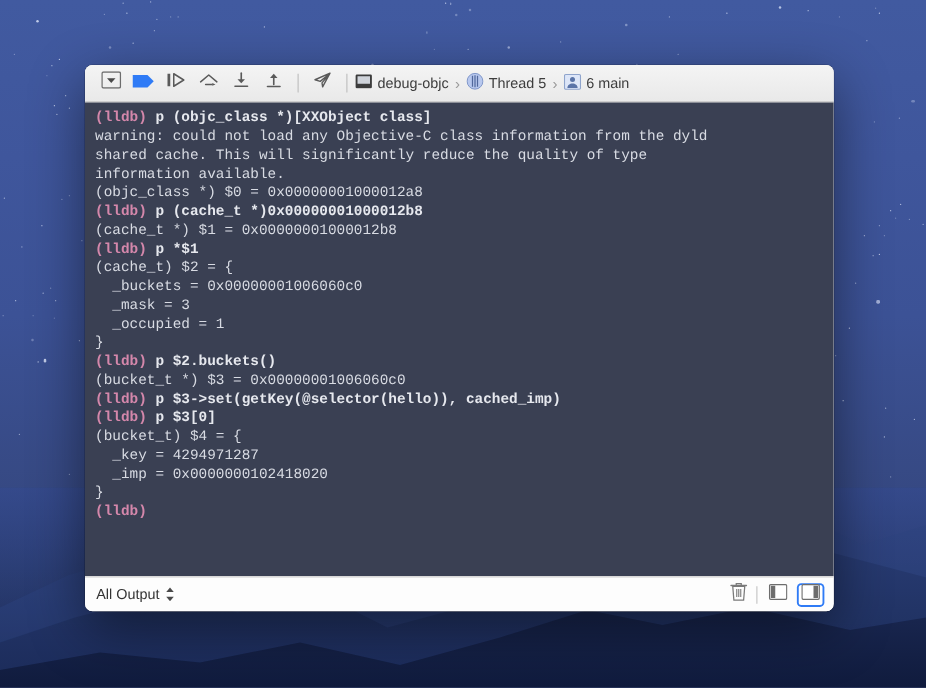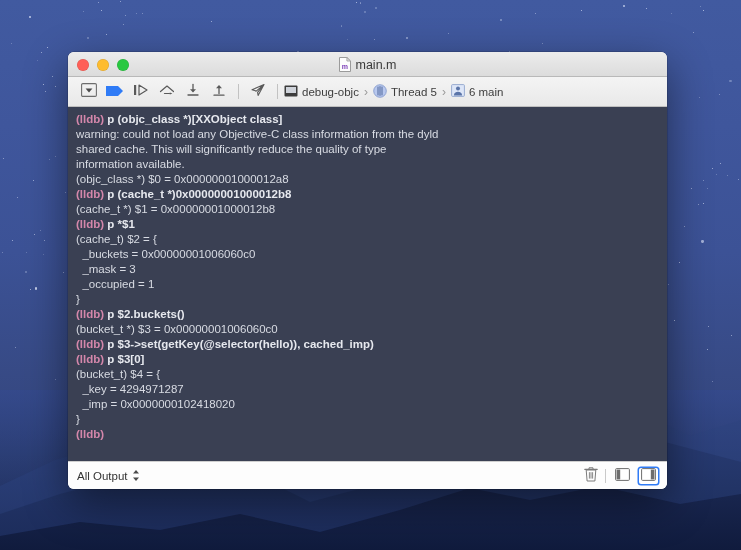--- a/index.html
+++ b/index.html
@@ -62,21 +62,21 @@
   .tb-sep { width:1px; height:15px; background:#c2c2c2; margin:0 6px; }
   .jumpbar { display:flex; align-items:center; gap:4px; font-size:11.5px; color:#3d3d3d; }
   .jb-item { display:flex; align-items:center; gap:4px; }
   .jb-chev { color:#9a9a9a; font-size:12px; margin:0 1px; }
 
   
   .console {
     flex:1 1 auto; background:#3a4053; overflow:hidden; padding:5px 0 0 0;
   }
   .con-lines {
-    font-family:Liberation Sans, sans-serif;
+    font-family:Liberation Mono, monospace;
     font-size:11.5px; line-height:15px; padding:0 8px; white-space:pre;
   }
   .ln { color:#d8dbe3; }
   .ln.cmd { font-weight:bold; color:#e6e8ee; }
   .pr { color:#d487ab; font-weight:bold; }
 
   
   .statusbar {
     height:28px; flex:0 0 28px; display:flex; align-items:center;
     justify-content:space-between; background:#fdfdfd;
@@ -367,37 +367,20 @@
                L480,52 L520,66 L565,42 L615,62 L665,52 L741,72 L741,160 Z" fill="#1a2a57" opacity=".85"></path>
       <path d="M0,160 L0,146 L80,132 L160,140 L240,124 L320,142 L400,120 L470,98
                L530,110 L600,96 L680,114 L741,104 L741,160 Z" fill="#101b3d"></path>
     </svg>
     <div class="haze"></div>
   </div>
 </div>
 
 <div id="window">
 
-  <div class="titlebar">
-    <div class="lights">
-      <div class="light close"></div>
-      <div class="light min"></div>
-      <div class="light max"></div>
-    </div>
-    <div class="title-center">
-      <span class="doc-icon">
-        <svg width="12" height="15" viewBox="0 0 12 15">
-          <path d="M.5.5h7.4L11.5 4v10.5H.5Z" fill="#fdfdfd" stroke="#9b9b9b" stroke-width="1"></path>
-          <path d="M7.9.5 11.5 4H7.9Z" fill="#e2e2e2" stroke="#9b9b9b" stroke-width=".8"></path>
-          <text x="5.8" y="12" font-family="Liberation Sans, sans-serif" font-size="7" font-weight="bold" fill="#7d3fb8" text-anchor="middle">m</text>
-        </svg>
-      </span>
-      <span class="title-text">main.m</span>
-    </div>
-  </div>
 
   <div class="toolbar">
 
     <div class="tb-btn">
       <span>
         <svg width="16" height="14" viewBox="0 0 16 14">
           <rect x=".6" y=".6" width="14.8" height="12.8" rx="1.2" fill="none" stroke="#6d6d6d" stroke-width="1.1"></rect>
           <path d="M4.6 5.6h6.8L8 9.4Z" fill="#4a4a4a"></path>
         </svg>
       </span>

